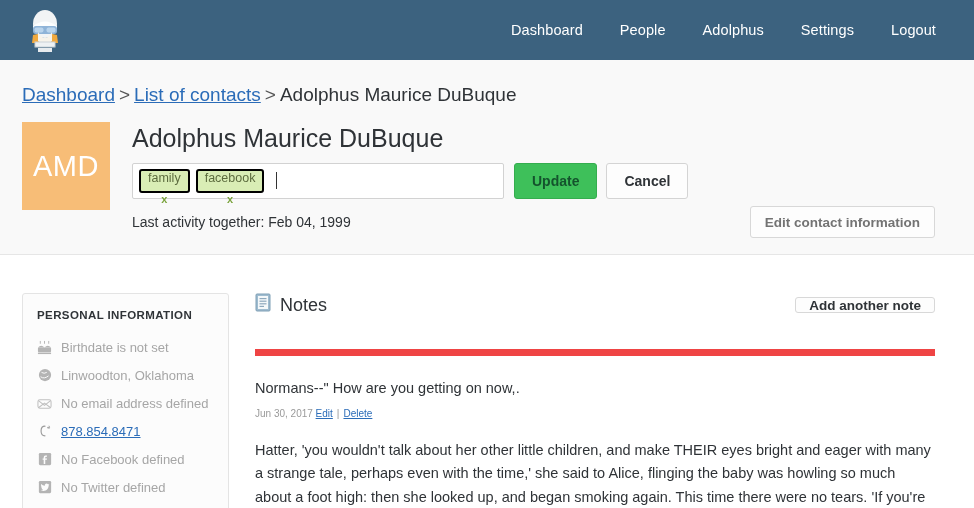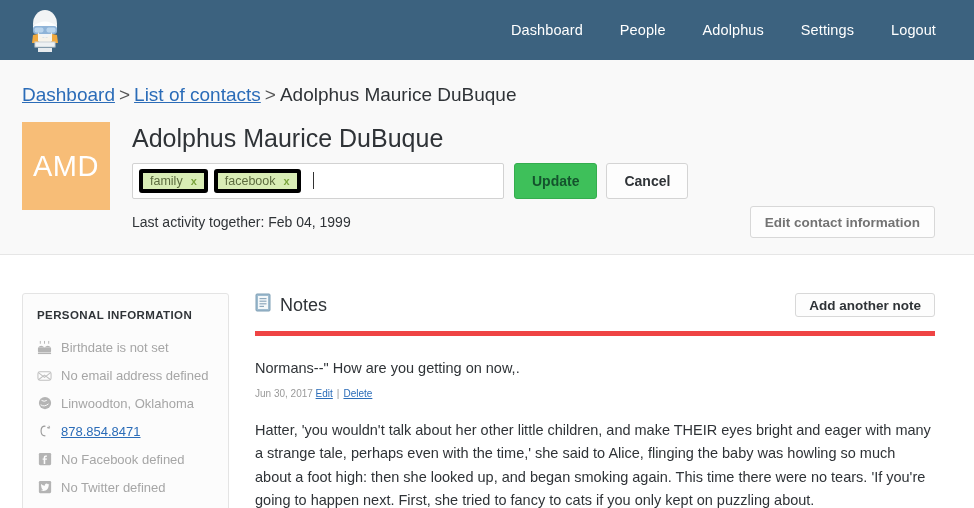--- a/index.html
+++ b/index.html
@@ -101,30 +101,31 @@
     background: #ffffff;
     border: 1px solid #d2d2d2;
     border-radius: 2px;
     display: flex;
     align-items: center;
     padding: 0 6px;
     gap: 6px;
   }
   .tag {
     background: #d9edb5;
-    border: 4px solid #000000;
+    border: 2px solid #000000;
     border-radius: 3px;
     height: 24px;
     display: flex;
     align-items: center;
     padding: 0 7px;
     font-size: 12.5px;
     color: #5c6b3e;
     gap: 8px;
     cursor: pointer;
+    flex-direction: column;
   }
   .tag .tag-x { color: #7aa33c; font-size: 11px; font-weight: bold; }
   .caret {
     width: 1px;
     height: 17px;
     background: #333;
     margin-left: 6px;
   }
 
   .btn {
@@ -211,37 +212,37 @@
   .info-row a {
     color: #2b6cb8;
     text-decoration: underline;
     cursor: pointer;
   }
 
   .notes-col { flex: 1; min-width: 0; }
   .notes-head {
     display: flex;
     align-items: center;
-    padding-bottom: 14px;
-    border-bottom: 5px solid #ef4444;
+    padding-bottom: 32px;
+    border-bottom: 7px solid #ef4444;
     justify-content: center;
   }
   .notes-title {
     font-size: 18px;
     color: #2f3337;
     display: flex;
     align-items: center;
     gap: 9px;
   }
   .btn-add-note {
     margin-left: auto;
     background: #fdfdfd;
     border: 1px solid #d8d8d8;
     color: #2f3337;
-    height: 24px;
+    height: 16px;
     padding: 0 13px;
     font-size: 13.5px;
   }
   .note-body { padding-top: 22px; }
   .note-text {
     font-size: 14.5px;
     color: #2f3337;
     line-height: 1.42;
   }
   .note-meta {
@@ -339,37 +340,37 @@
           <rect x="1" y="8" width="14" height="5" rx="1"></rect>
           <path d="M1 8 q3.5 -4 7 0 q3.5 -4 7 0 z"></path>
           <rect x="1" y="13.5" width="14" height="1.5"></rect>
         </svg>
       </span>
       <span>Birthdate is not set</span>
     </div>
 
     <div class="info-row">
       <span class="ico">
+        <svg width="14" height="14" viewBox="0 0 16 16" fill="#b4b4b4">
+          <circle cx="8" cy="8" r="7"></circle>
+          <path d="M4 5 q3 2 6 0 M3 10 q4 3 9 -1" stroke="#fcfcfc" stroke-width="1.1" fill="none"></path>
+        </svg>
+      </span>
+      <span>Linwoodton, Oklahoma</span>
+    </div>
+
+    <div class="info-row">
+      <span class="ico">
         <svg width="15" height="15" viewBox="0 0 16 16" fill="none" stroke="#c0c0c0" stroke-width="1.1">
           <rect x="1" y="4" width="14" height="9" rx="2"></rect>
           <path d="M1.5 12.5 L8 7.5 L14.5 12.5"></path>
           <path d="M1.5 5 L8 10 L14.5 5"></path>
         </svg>
       </span>
       <span>No email address defined</span>
-    </div>
-
-    <div class="info-row">
-      <span class="ico">
-        <svg width="14" height="14" viewBox="0 0 16 16" fill="#b4b4b4">
-          <circle cx="8" cy="8" r="7"></circle>
-          <path d="M4 5 q3 2 6 0 M3 10 q4 3 9 -1" stroke="#fcfcfc" stroke-width="1.1" fill="none"></path>
-        </svg>
-      </span>
-      <span>Linwoodton, Oklahoma</span>
     </div>
 
     <div class="info-row">
       <span class="ico">
         <svg width="14" height="14" viewBox="0 0 16 16" fill="none" stroke="#9b9b9b" stroke-width="1.3">
           <path d="M8 2.5 C5 2.5 3.5 5 3.5 8 C3.5 11 5 13.5 8 13.5" stroke-linecap="round"></path>
           <circle cx="11.5" cy="4" r="1" fill="#9b9b9b" stroke="none"></circle>
           <path d="M12.5 2 q1.5 1.5 0 3.5" stroke-width="1"></path>
         </svg>
       </span>

